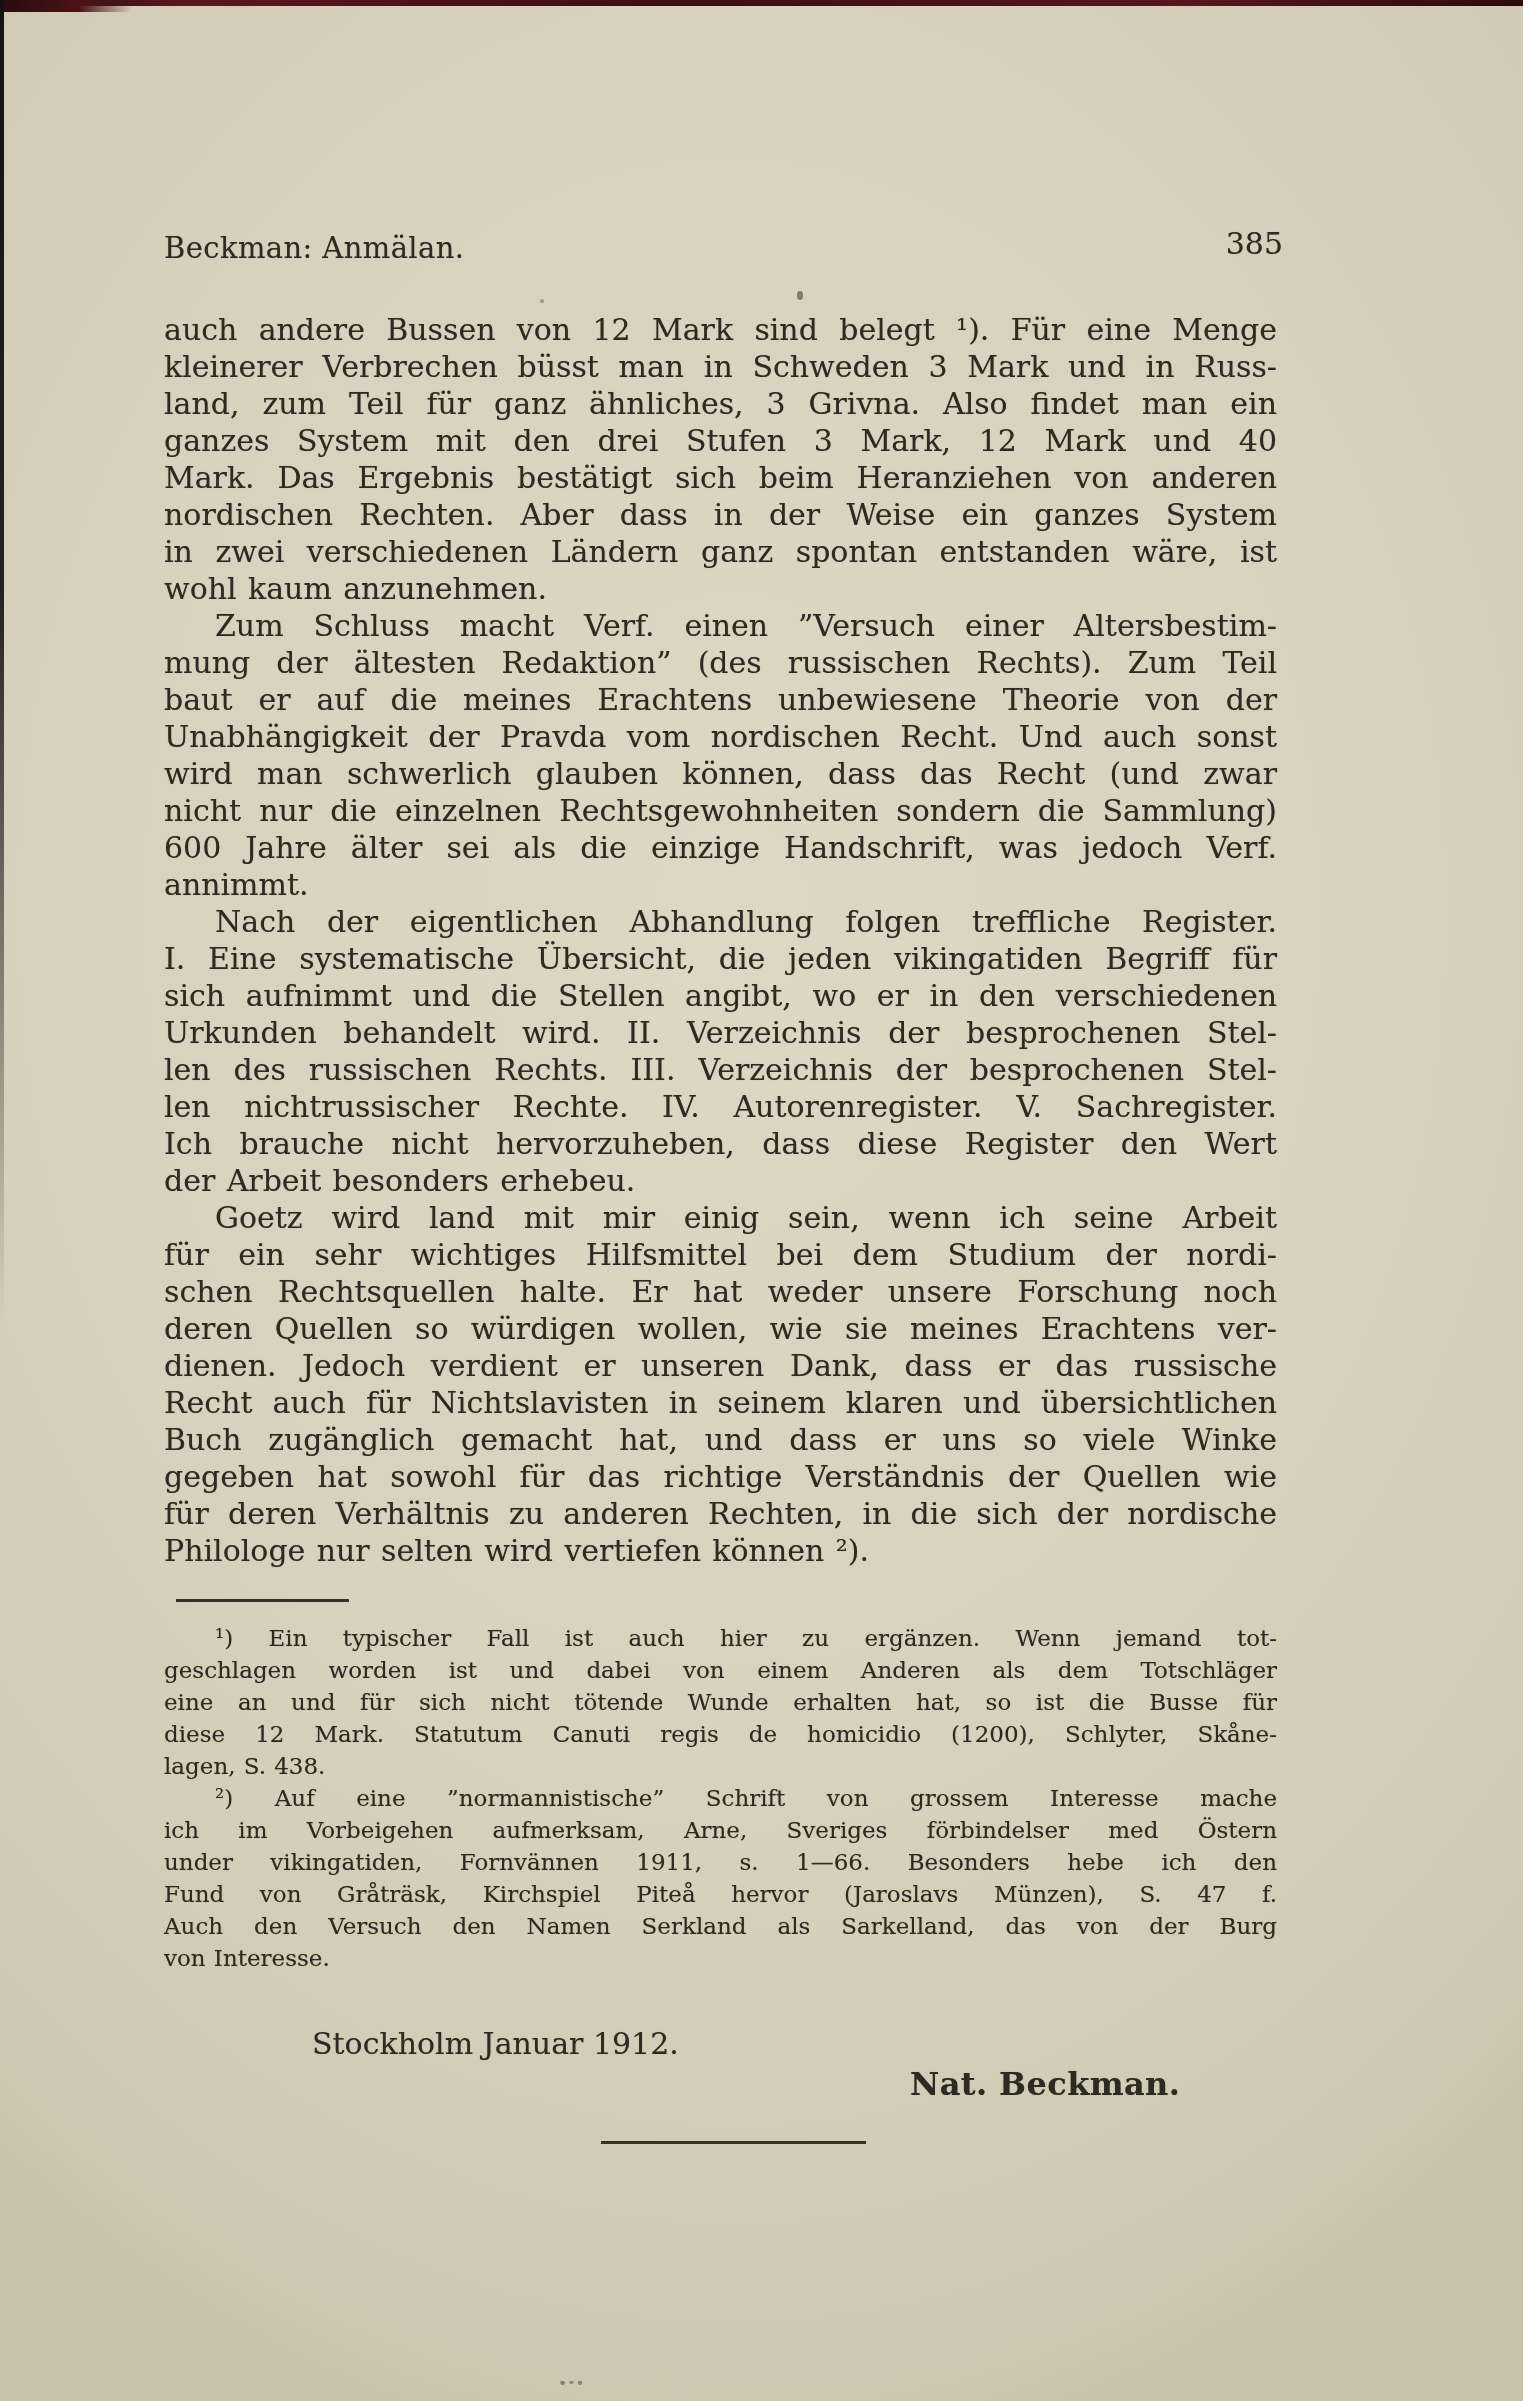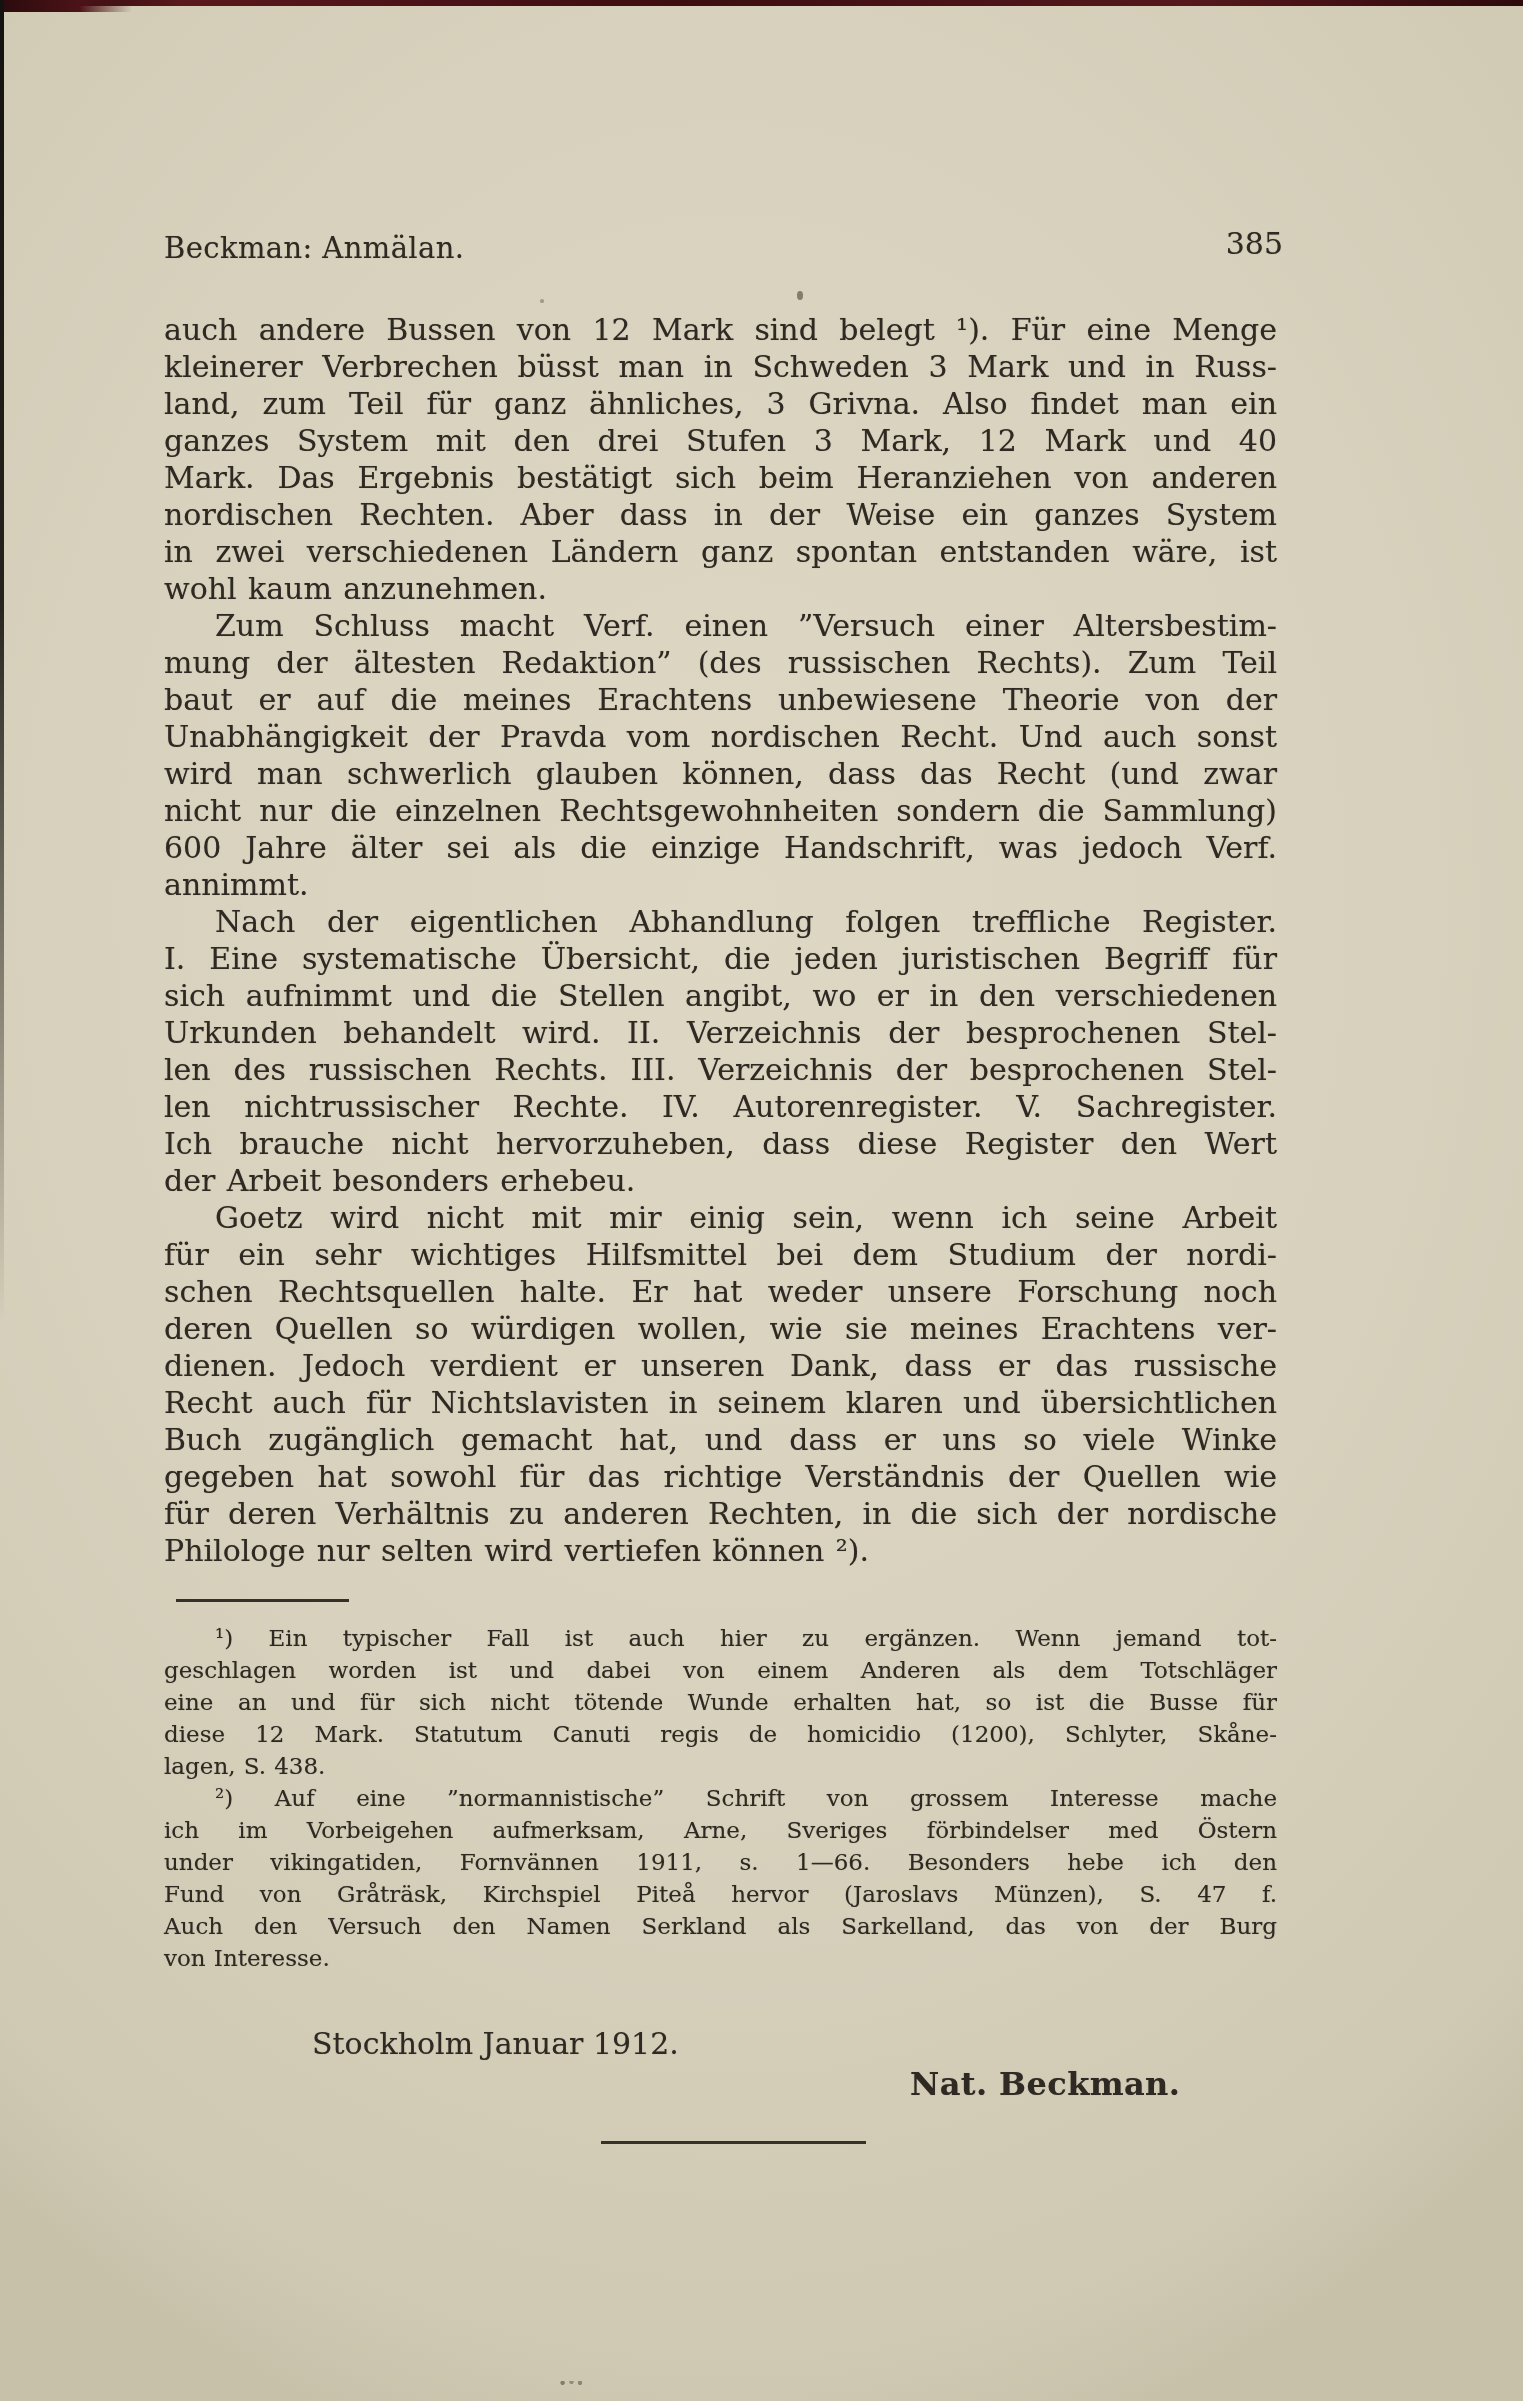--- a/index.html
+++ b/index.html
@@ -130,28 +130,28 @@
       <div class="line plast">wohl kaum anzunehmen.</div>
       <div class="line indent">Zum Schluss macht Verf. einen ”Versuch einer Altersbestim-</div>
       <div class="line">mung der ältesten Redaktion” (des russischen Rechts). Zum Teil</div>
       <div class="line">baut er auf die meines Erachtens unbewiesene Theorie von der</div>
       <div class="line">Unabhängigkeit der Pravda vom nordischen Recht. Und auch sonst</div>
       <div class="line">wird man schwerlich glauben können, dass das Recht (und zwar</div>
       <div class="line">nicht nur die einzelnen Rechtsgewohnheiten sondern die Sammlung)</div>
       <div class="line">600 Jahre älter sei als die einzige Handschrift, was jedoch Verf.</div>
       <div class="line plast">annimmt.</div>
       <div class="line indent">Nach der eigentlichen Abhandlung folgen treffliche Register.</div>
-      <div class="line">I. Eine systematische Übersicht, die jeden juristischen Begriff für</div>
+      <div class="line">I. Eine systematische Übersicht, die jeden vikingatiden Begriff für</div>
       <div class="line">sich aufnimmt und die Stellen angibt, wo er in den verschiedenen</div>
       <div class="line">Urkunden behandelt wird. II. Verzeichnis der besprochenen Stel-</div>
       <div class="line">len des russischen Rechts. III. Verzeichnis der besprochenen Stel-</div>
       <div class="line">len nichtrussischer Rechte. IV. Autorenregister. V. Sachregister.</div>
       <div class="line">Ich brauche nicht hervorzuheben, dass diese Register den Wert</div>
       <div class="line plast">der Arbeit besonders erhebeu.</div>
-      <div class="line indent">Goetz wird nicht mit mir einig sein, wenn ich seine Arbeit</div>
+      <div class="line indent">Goetz wird land mit mir einig sein, wenn ich seine Arbeit</div>
       <div class="line">für ein sehr wichtiges Hilfsmittel bei dem Studium der nordi-</div>
       <div class="line">schen Rechtsquellen halte. Er hat weder unsere Forschung noch</div>
       <div class="line">deren Quellen so würdigen wollen, wie sie meines Erachtens ver-</div>
       <div class="line">dienen. Jedoch verdient er unseren Dank, dass er das russische</div>
       <div class="line">Recht auch für Nichtslavisten in seinem klaren und übersichtlichen</div>
       <div class="line">Buch zugänglich gemacht hat, und dass er uns so viele Winke</div>
       <div class="line">gegeben hat sowohl für das richtige Verständnis der Quellen wie</div>
       <div class="line">für deren Verhältnis zu anderen Rechten, in die sich der nordische</div>
       <div class="line plast">Philologe nur selten wird vertiefen können ²).</div>
     </div>

